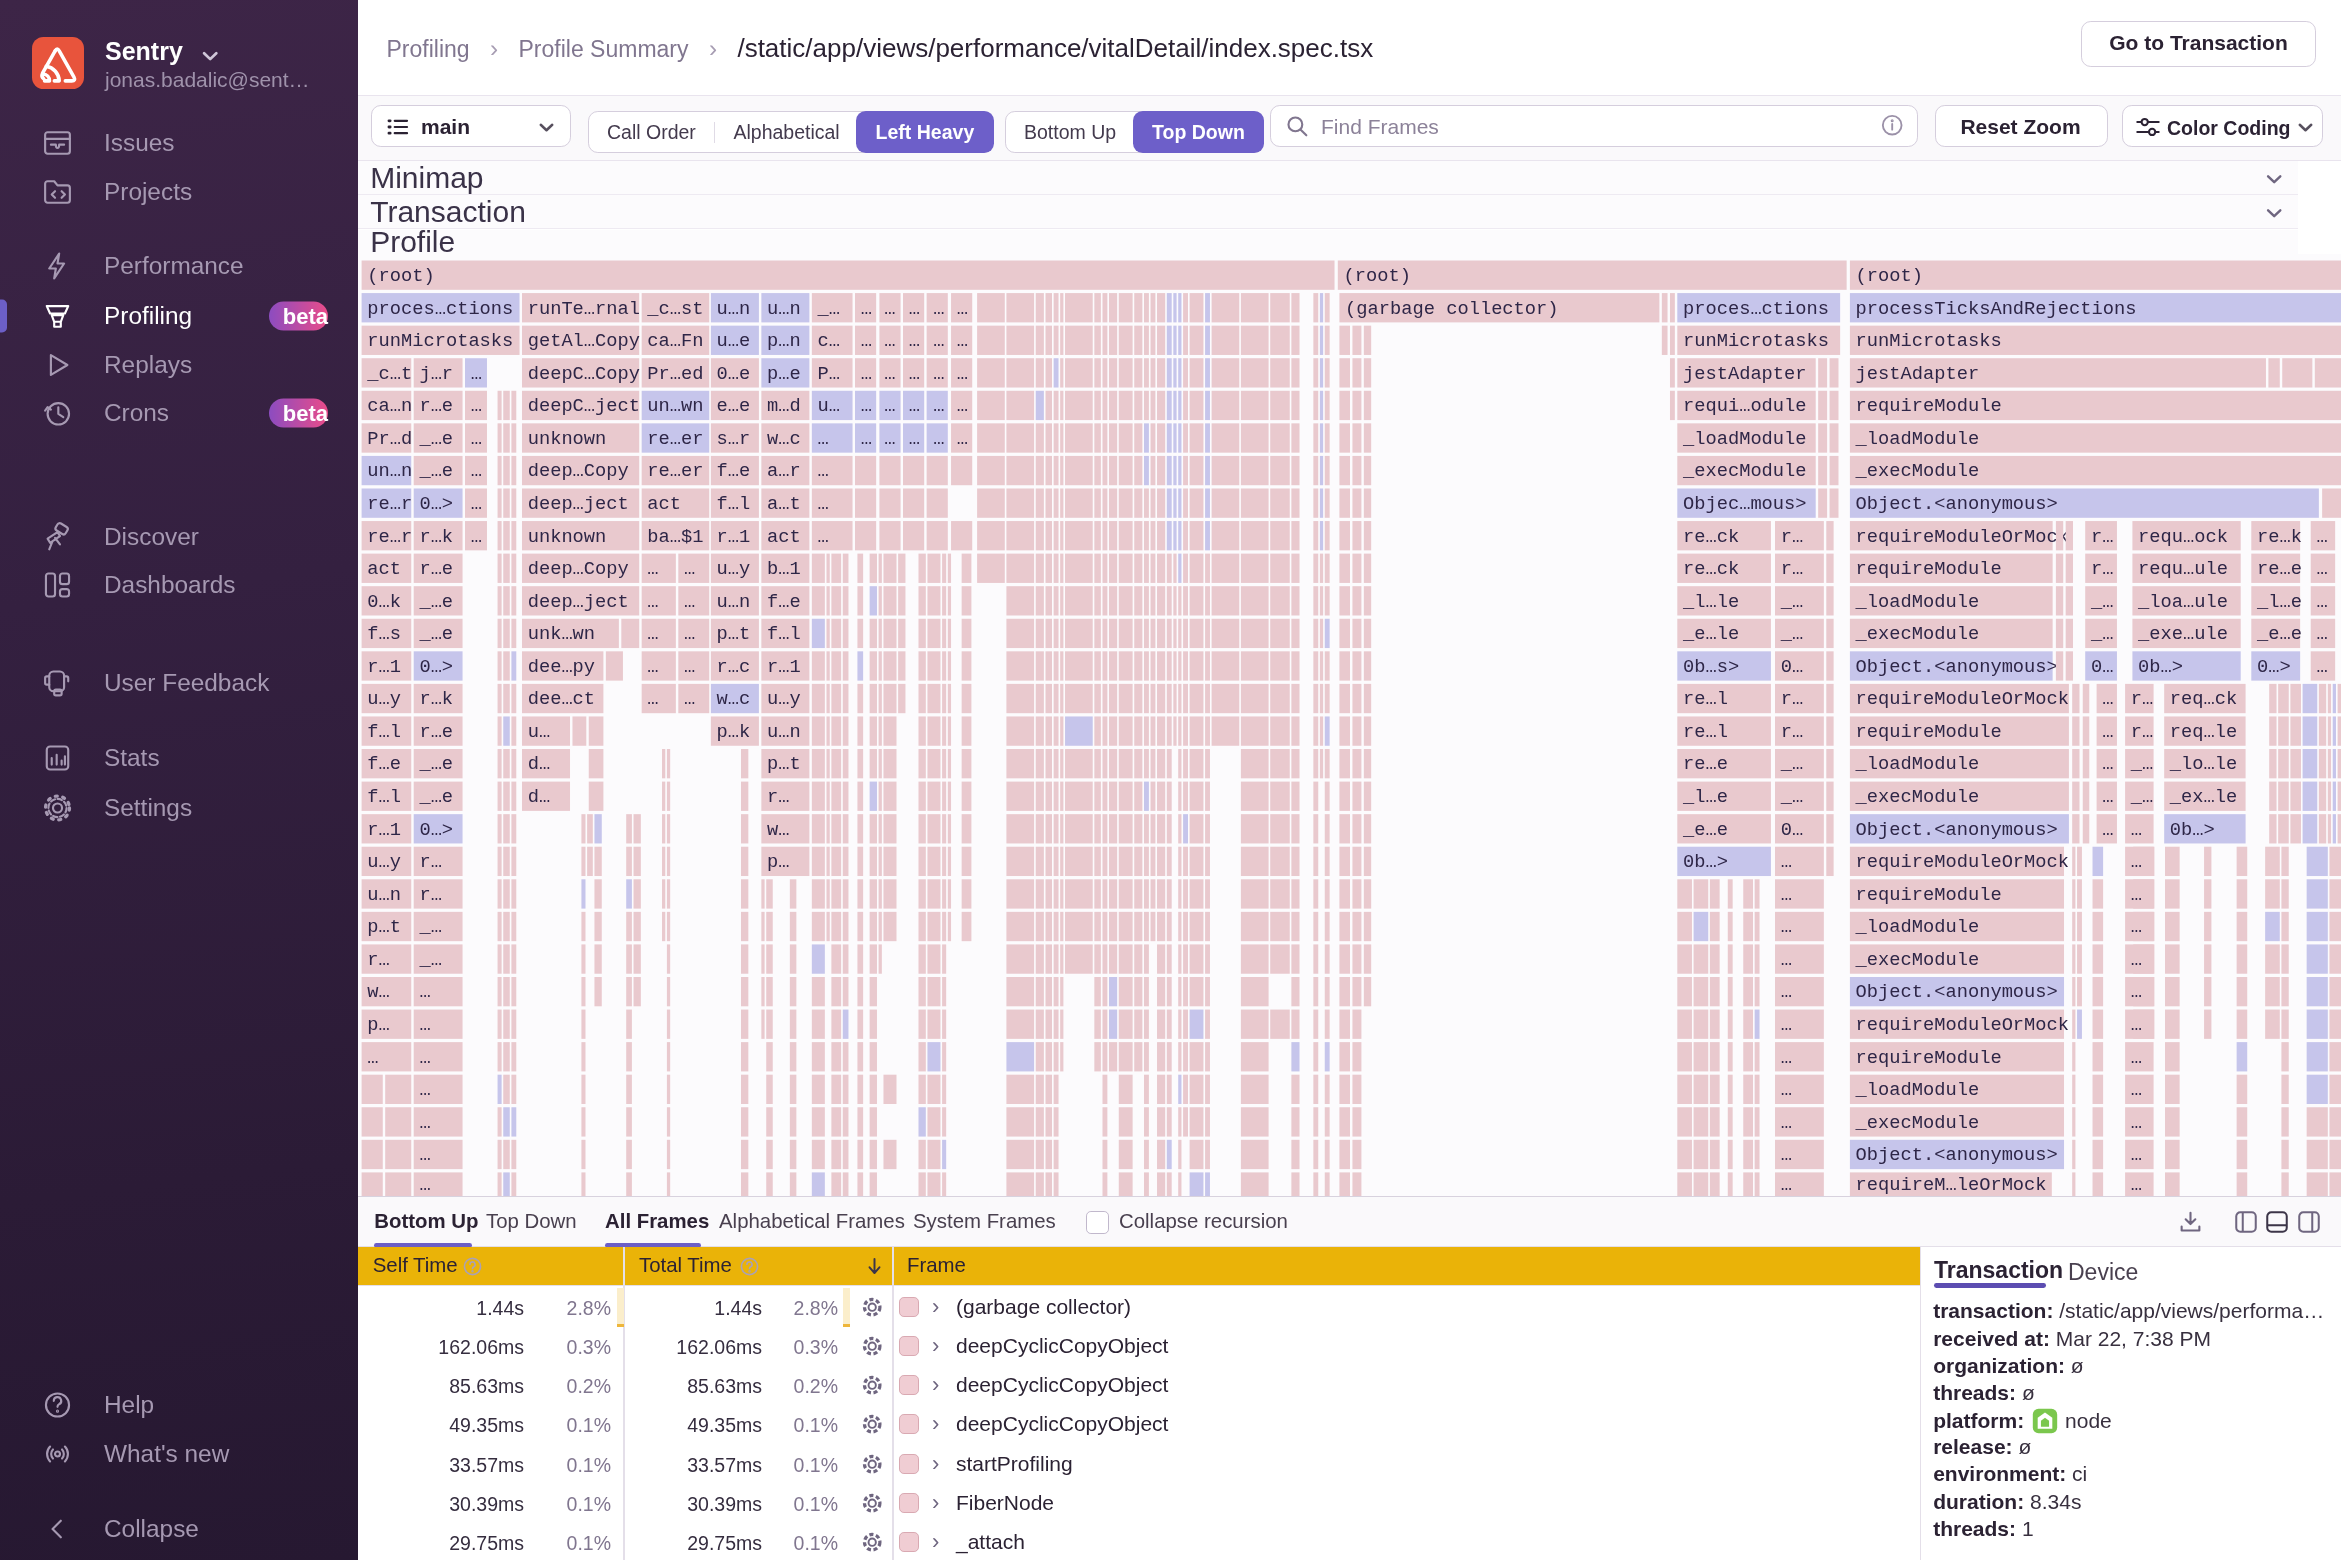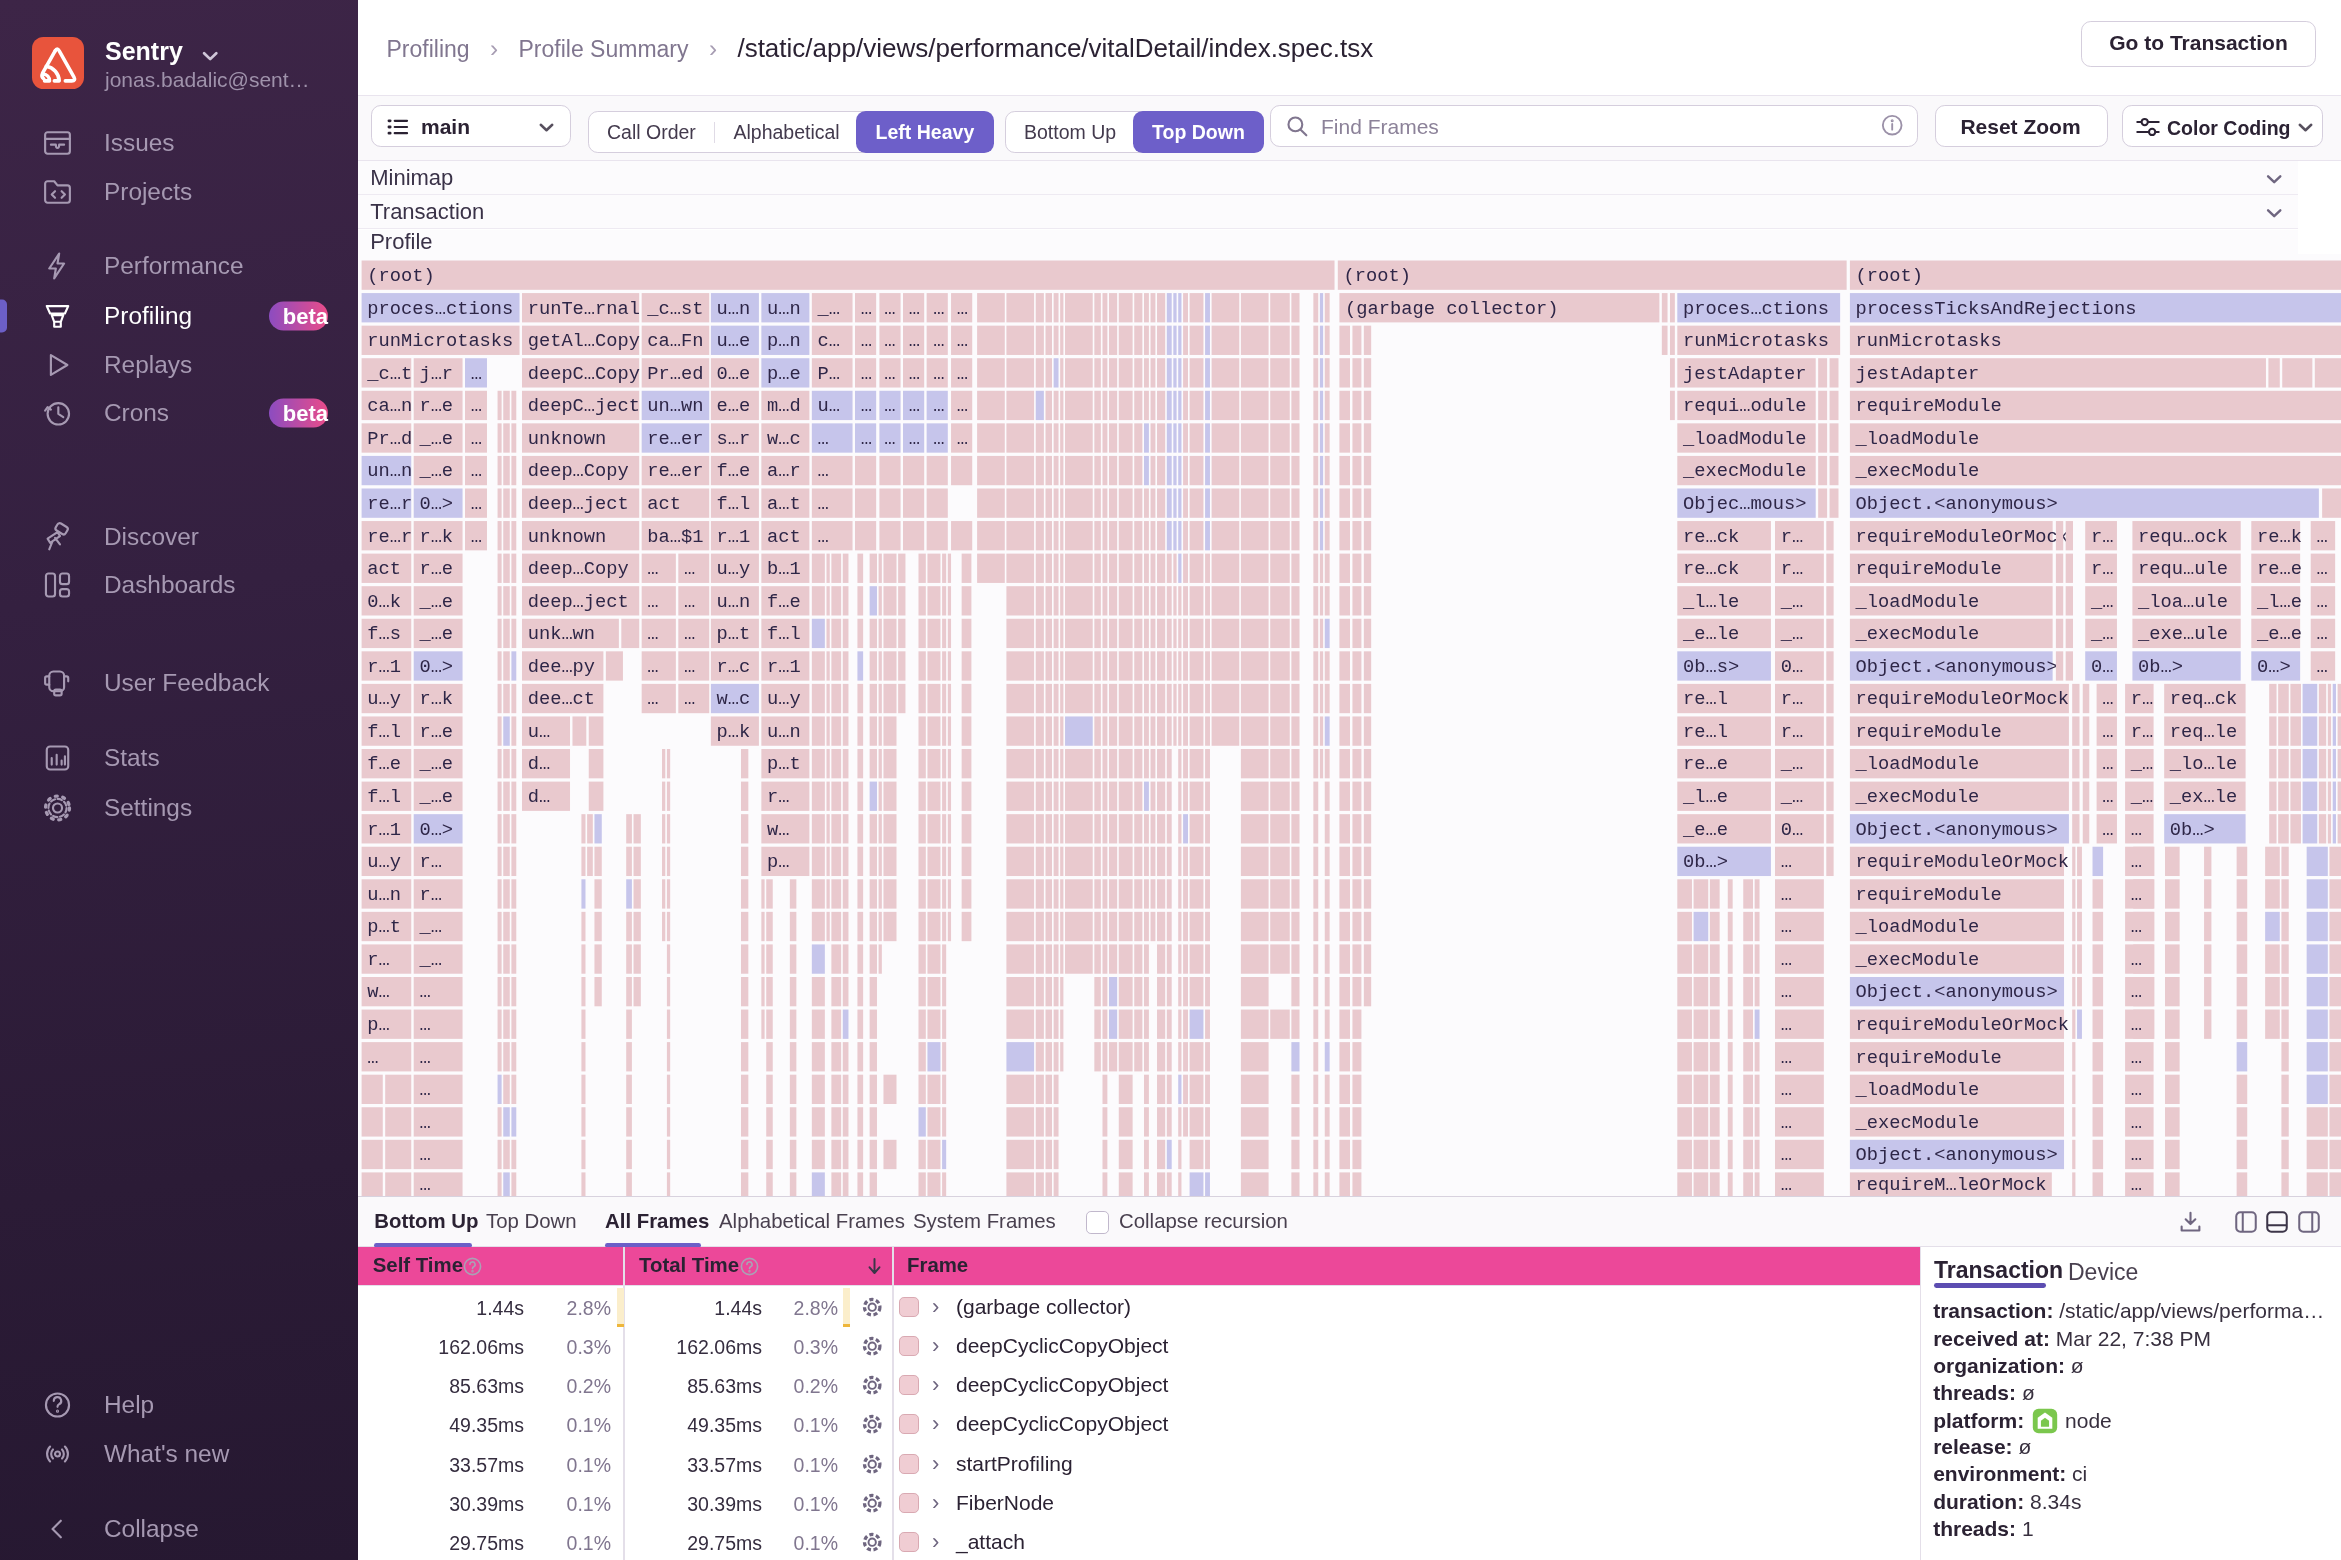--- a/index.html
+++ b/index.html
@@ -26,29 +26,29 @@
 .crumbs .path{color:#2b2233;font-weight:500;font-size:26px}
 .gtt{position:absolute;left:1723px;top:21px;width:235px;height:46px;border:1.6px solid #d5cedd;border-radius:9.8px;
  background:#fff;font-size:21px;font-weight:700;color:#2b2233;line-height:42px;text-align:center}
 .toolbar{position:absolute;left:0;top:96px;width:1984px;height:65px;background:#faf9fb;border-bottom:1.6px solid #e9e4ee}
 .tb{position:absolute;top:9px;height:42px;background:#fff;border:1.6px solid #d5cedd;border-radius:9.8px;font-size:19.5px;font-weight:600;color:#2b2233}
 .seg{position:absolute;top:15px;height:42px;background:#fff;border:1.6px solid #d5cedd;border-radius:9.8px;font-size:19.5px;font-weight:500;color:#433a4d;display:flex;align-items:center}
 .seg .s{padding:0 18px;line-height:39px;white-space:nowrap}
 .seg .on{background:#6d5fc9;color:#fff;border-radius:9.8px;height:42px;line-height:42px;margin:-1.6px;padding:0 19.5px;font-weight:700}
 .seg .div{width:1.6px;height:21px;background:#e0dbe6}
 
-.mrow{position:absolute;left:0;width:1940px;background:#fcfbfd;border-bottom:1.6px solid #eeeaf2;font-size:22px;color:#3a3248}
+.mrow{position:absolute;left:0;width:1940px;background:#fcfbfd;border-bottom:1.6px solid #eeeaf2;font-size:30px;color:#3a3248}
 .mrow .t{position:absolute;left:12.2px;top:50%;transform:translateY(-50%)}
 
 .bpanel{position:absolute;left:0;top:1196px;width:1984px;height:364px;background:#fff;border-top:1.6px solid #d8d2de}
 .tabs{position:absolute;left:0;top:0;width:1984px;height:50px;background:#faf9fb;border-bottom:1.6px solid #e4dfe9;font-size:20.4px;color:#49404f}
 .tabs .tab{position:absolute;top:13px;white-space:nowrap}
 .tabs .act{font-weight:700;color:#2b2233}
 .tabs .ul{position:absolute;top:46px;height:4.9px;background:#6c5fc7;border-radius:2.4px}
-.thead{position:absolute;left:0;top:50px;width:1562px;height:39px;background:#ec4899;border-bottom:1.6px solid #e4dfe9;font-size:20.4px;font-weight:700;color:#2b2233}
+.thead{position:absolute;left:0;top:50px;width:1562px;height:39px;background:#eab308;border-bottom:1.6px solid #e4dfe9;font-size:20.4px;font-weight:400;color:#2b2233}
 .vline{position:absolute;top:50px;width:1.6px;height:314px;background:#e4dfe9}
 .trow{position:absolute;width:1562px;height:39px;font-size:19.5px;color:#352d3f}
 .num{position:absolute;text-align:right;top:9px}
 .pct{color:#80768f}
 .fname{position:absolute;left:598px;top:7.3px;white-space:nowrap;font-size:21px;color:#2b2233}
 .fsq{position:absolute;left:541px;top:9px;width:19.5px;height:19.5px;border-radius:4.9px;background:#f0cdd3;border:1.6px solid #d9a9b2}
 .fchev{position:absolute;left:574px;top:5.7px;color:#6f6680;font-size:22px}
 .rpanel{position:absolute;left:1563px;top:50px;width:420px;height:314px;background:#fff;font-size:21px;color:#38303f}
 .rpanel b{color:#2b2233;font-weight:700}
 .dl{position:absolute;left:12.2px;white-space:nowrap}

